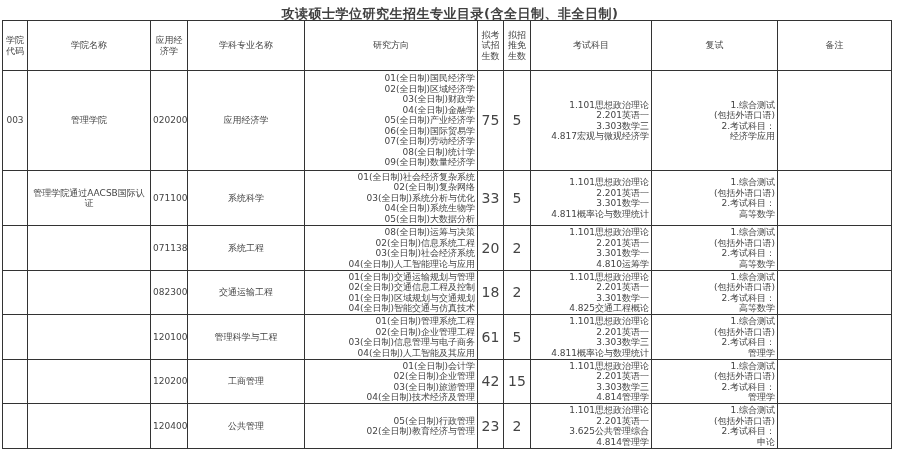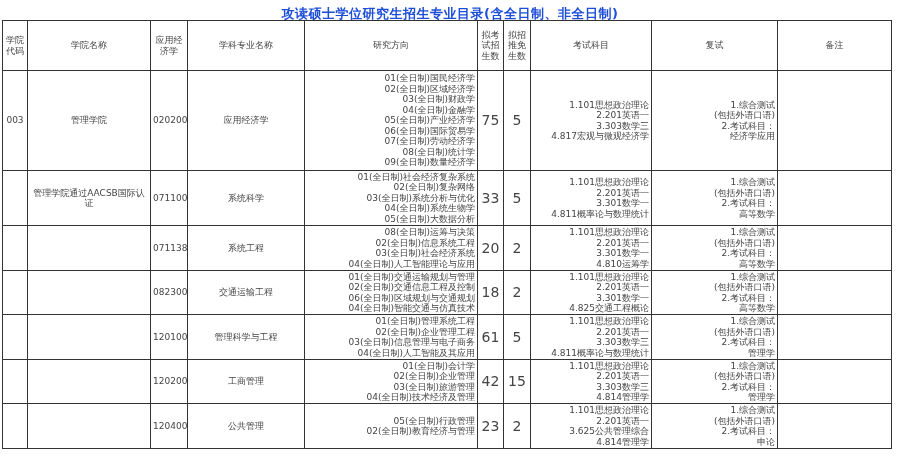--- a/index.html
+++ b/index.html
@@ -1,17 +1,17 @@
 <!DOCTYPE html>
 <html><head>
 <meta charset="utf-8">
 <style>
   html, body { margin:0; padding:0; background:#ffffff; }
   body { width:900px; height:462px; overflow:hidden; font-family:"DejaVu Sans", sans-serif; color:#333; position:relative; }
-  .title { position:absolute; left:0; top:5px; width:900px; text-align:center; font-size:13px; font-weight:bold; color:#1d4ed8; letter-spacing:0.5px; }
+  .title { position:absolute; left:0; top:5px; width:900px; text-align:center; font-size:13px; font-weight:bold; color:#404040; letter-spacing:0.5px; }
   table { position:absolute; left:2px; top:20px; border-collapse:collapse; table-layout:fixed; width:889px; }
   td, th { border:1px solid #333; font-size:9px; font-weight:normal; line-height:10.5px; color:#444; padding:0 2px; overflow:hidden; }
   th { height:49px; text-align:center; vertical-align:middle; }
   td.c { text-align:center; vertical-align:middle; }
   td.l { text-align:right; vertical-align:middle; }
   td.num { text-align:center; vertical-align:middle; font-size:14px; }
   .lines div { white-space:nowrap; }
   .ind { padding-left:14px; }
 </style>
 </head>
@@ -135,21 +135,21 @@
     <td class="c"></td>
   </tr>
       <tr style="height: 44px;">
     <td class="c"></td>
     <td class="c"></td>
     <td class="c">082300</td>
     <td class="c">交通运输工程</td>
     <td class="l lines">
           <div>01(全日制)交通运输规划与管理</div>
           <div>02(全日制)交通信息工程及控制</div>
-          <div>06(全日制)区域规划与交通规划</div>
+          <div>01(全日制)区域规划与交通规划</div>
           <div>04(全日制)智能交通与仿真技术</div>
         </td>
     <td class="num">18</td>
     <td class="num">2</td>
     <td class="l lines">
           <div>1.101思想政治理论</div>
           <div>2.201英语一</div>
           <div>3.301数学一</div>
           <div>4.825交通工程概论</div>
         </td>

